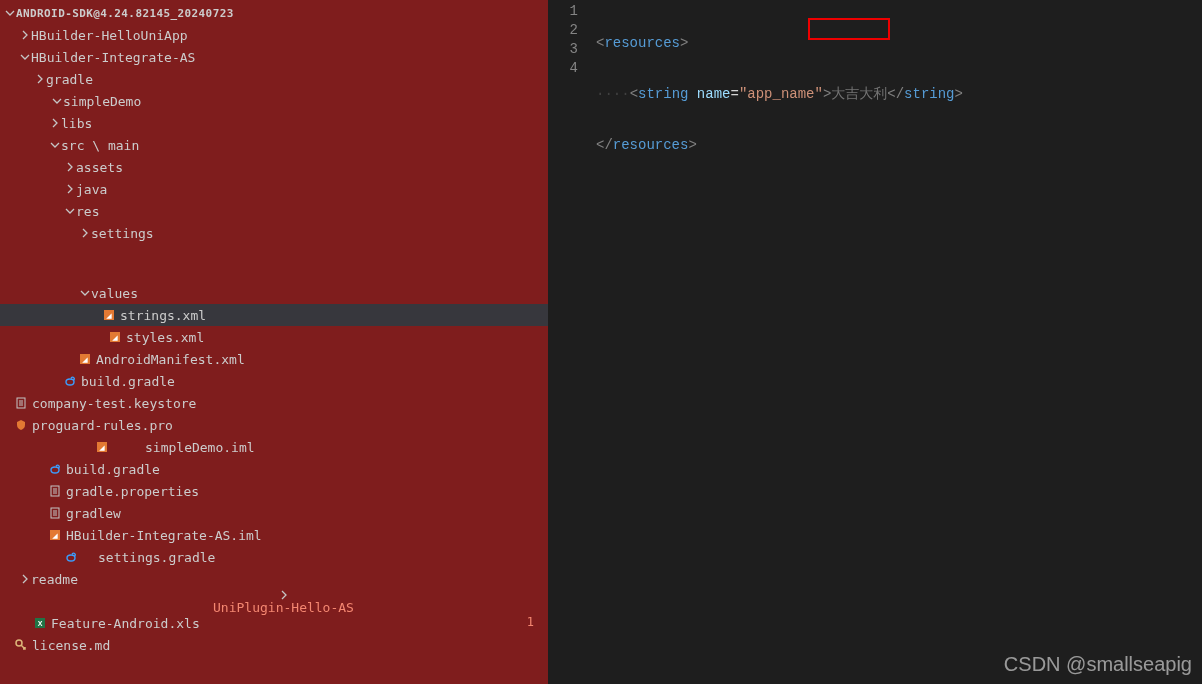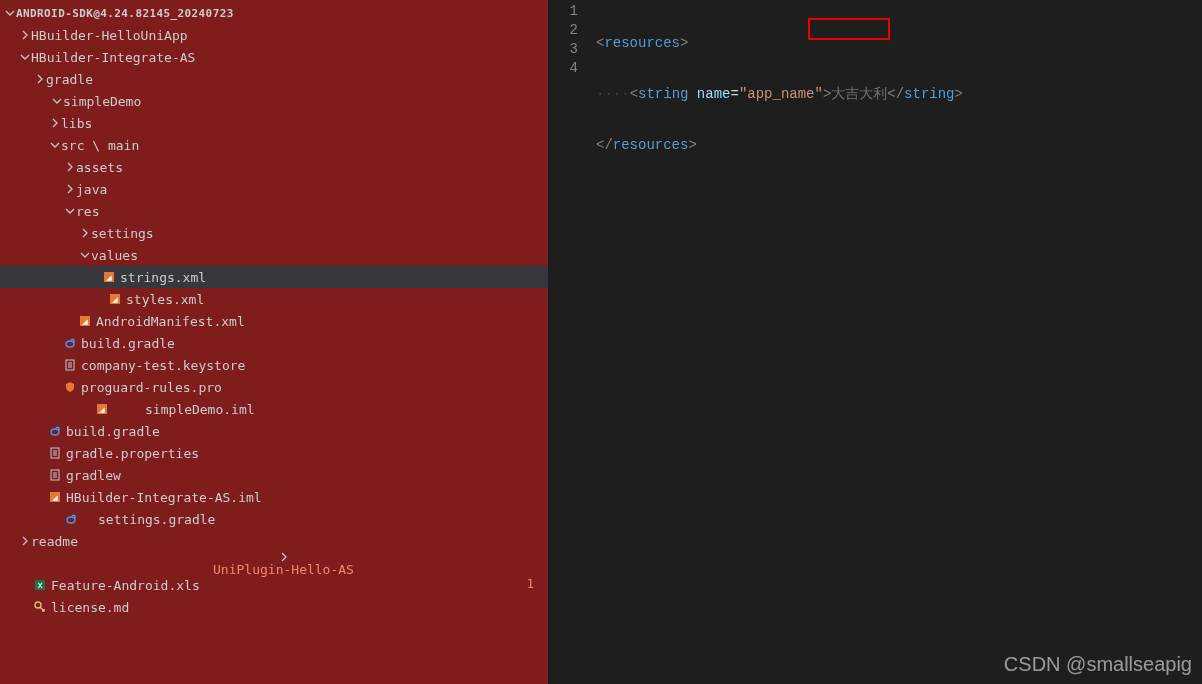--- a/index.html
+++ b/index.html
@@ -192,21 +192,21 @@
         <span class="label">res</span>
       </div>
       <div class="tree-item" style="padding-left: 79px;">
         <span class="chev">
           <svg width="10" height="10" viewBox="0 0 10 10">
             <path d="M3 1 L7 5 L3 9" stroke="#c5c5c5" stroke-width="1.3" fill="none"></path>
           </svg>
         </span>
         <span class="label">settings</span>
       </div>
-      <div class="tree-item" style="padding-left: 79px;">
+      <div class="tree-item" style="padding-left: 79px; margin-top: 38px;">
         <span class="chev">
           <svg width="10" height="10" viewBox="0 0 10 10">
             <path d="M1 3 L5 7 L9 3" stroke="#c5c5c5" stroke-width="1.3" fill="none"></path>
           </svg>
         </span>
         <span class="label">values</span>
       </div>
       <div class="tree-item selected" style="padding-left: 88px;">
         <span class="chev"></span>
         <span class="icon">
@@ -239,33 +239,33 @@
       </div>
       <div class="tree-item" style="padding-left: 49px;">
         <span class="chev"></span>
         <span class="icon">
           <svg width="14" height="14" viewBox="0 0 14 14">
             <path d="M3 8 c0 -4 8 -4 8 0 c0 2 -2 3 -4 3 c-2 0 -4 -1 -4 -3z M8 4 c2 -2 4 0 3 2" fill="none" stroke="#3b9eff" stroke-width="1.4"></path>
           </svg>
         </span>
         <span class="label">build.gradle</span>
       </div>
-      <div class="tree-item" style="padding-left: 49px;">
+      <div class="tree-item" style="">
         <span class="chev"></span>
         <span class="icon">
           <svg width="14" height="14" viewBox="0 0 14 14">
             <rect x="3" y="2" width="8" height="10" fill="none" stroke="#c5c5c5"></rect>
             <line x1="5" y1="5" x2="9" y2="5" stroke="#c5c5c5"></line>
             <line x1="5" y1="7" x2="9" y2="7" stroke="#c5c5c5"></line>
             <line x1="5" y1="9" x2="9" y2="9" stroke="#c5c5c5"></line>
           </svg>
         </span>
         <span class="label">company-test.keystore</span>
       </div>
-      <div class="tree-item" style="padding-left: 49px;">
+      <div class="tree-item" style="">
         <span class="chev"></span>
         <span class="icon">
           <svg width="14" height="14" viewBox="0 0 14 14">
             <path d="M7 2 L11 4 v3 c0 3 -2 4 -4 5 c-2 -1 -4 -2 -4 -5 v-3z" fill="#e37933"></path>
           </svg>
         </span>
         <span class="label">proguard-rules.pro</span>
       </div>
       <div class="tree-item" style="padding-left: 49px; gap: 32px;">
         <span class="chev"></span>
@@ -349,21 +349,21 @@
       <div class="tree-item" style="padding-left: 19px;">
         <span class="chev"></span>
         <span class="icon">
           <svg width="14" height="14" viewBox="0 0 14 14">
             <rect x="2" y="2" width="10" height="10" fill="#217346"></rect>
             <text x="7" y="10" font-size="7" text-anchor="middle" fill="#fff" font-family="Arial" font-weight="bold">X</text>
           </svg>
         </span>
         <span class="label">Feature-Android.xls</span>
       </div>
-      <div class="tree-item" style="padding-left: 19px;">
+      <div class="tree-item" style="">
         <span class="chev"></span>
         <span class="icon">
           <svg width="14" height="14" viewBox="0 0 14 14">
             <circle cx="5" cy="5" r="3" fill="none" stroke="#dcb67a" stroke-width="1.5"></circle>
             <path d="M7 7 L11 11 M9 11 h2 v-2" stroke="#dcb67a" stroke-width="1.5" fill="none"></path>
           </svg>
         </span>
         <span class="label">license.md</span>
       </div>
     </div>

